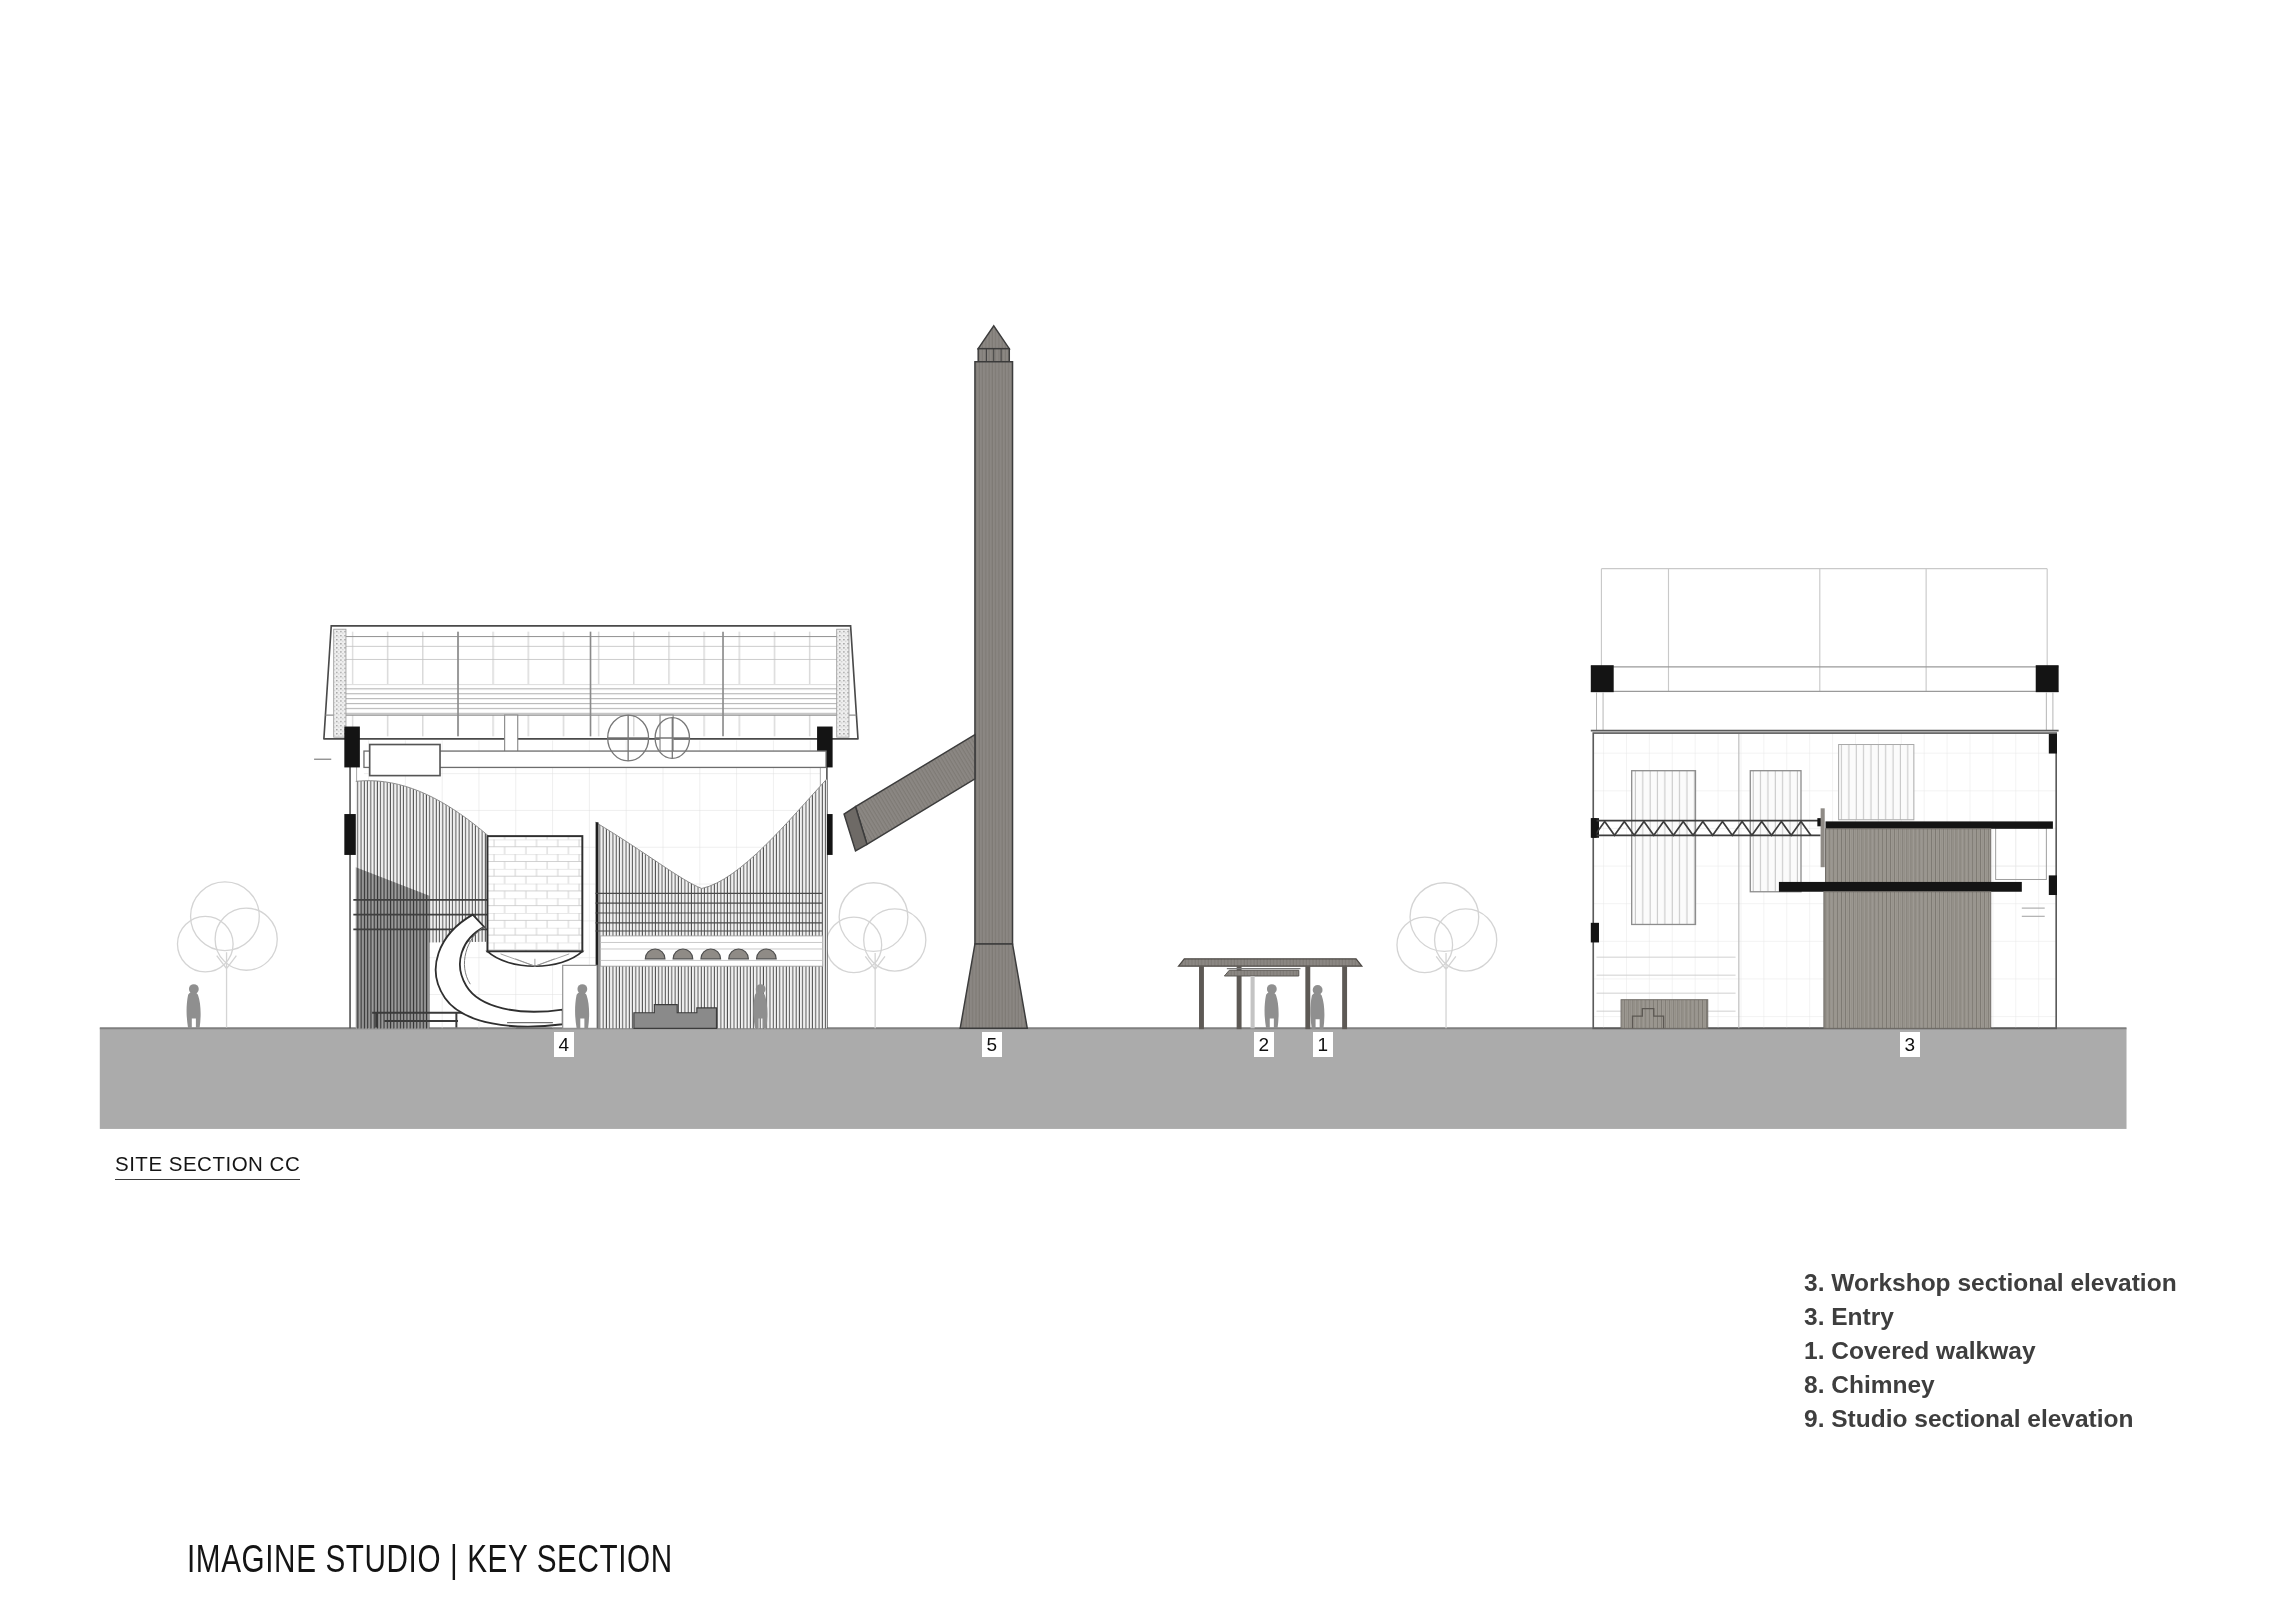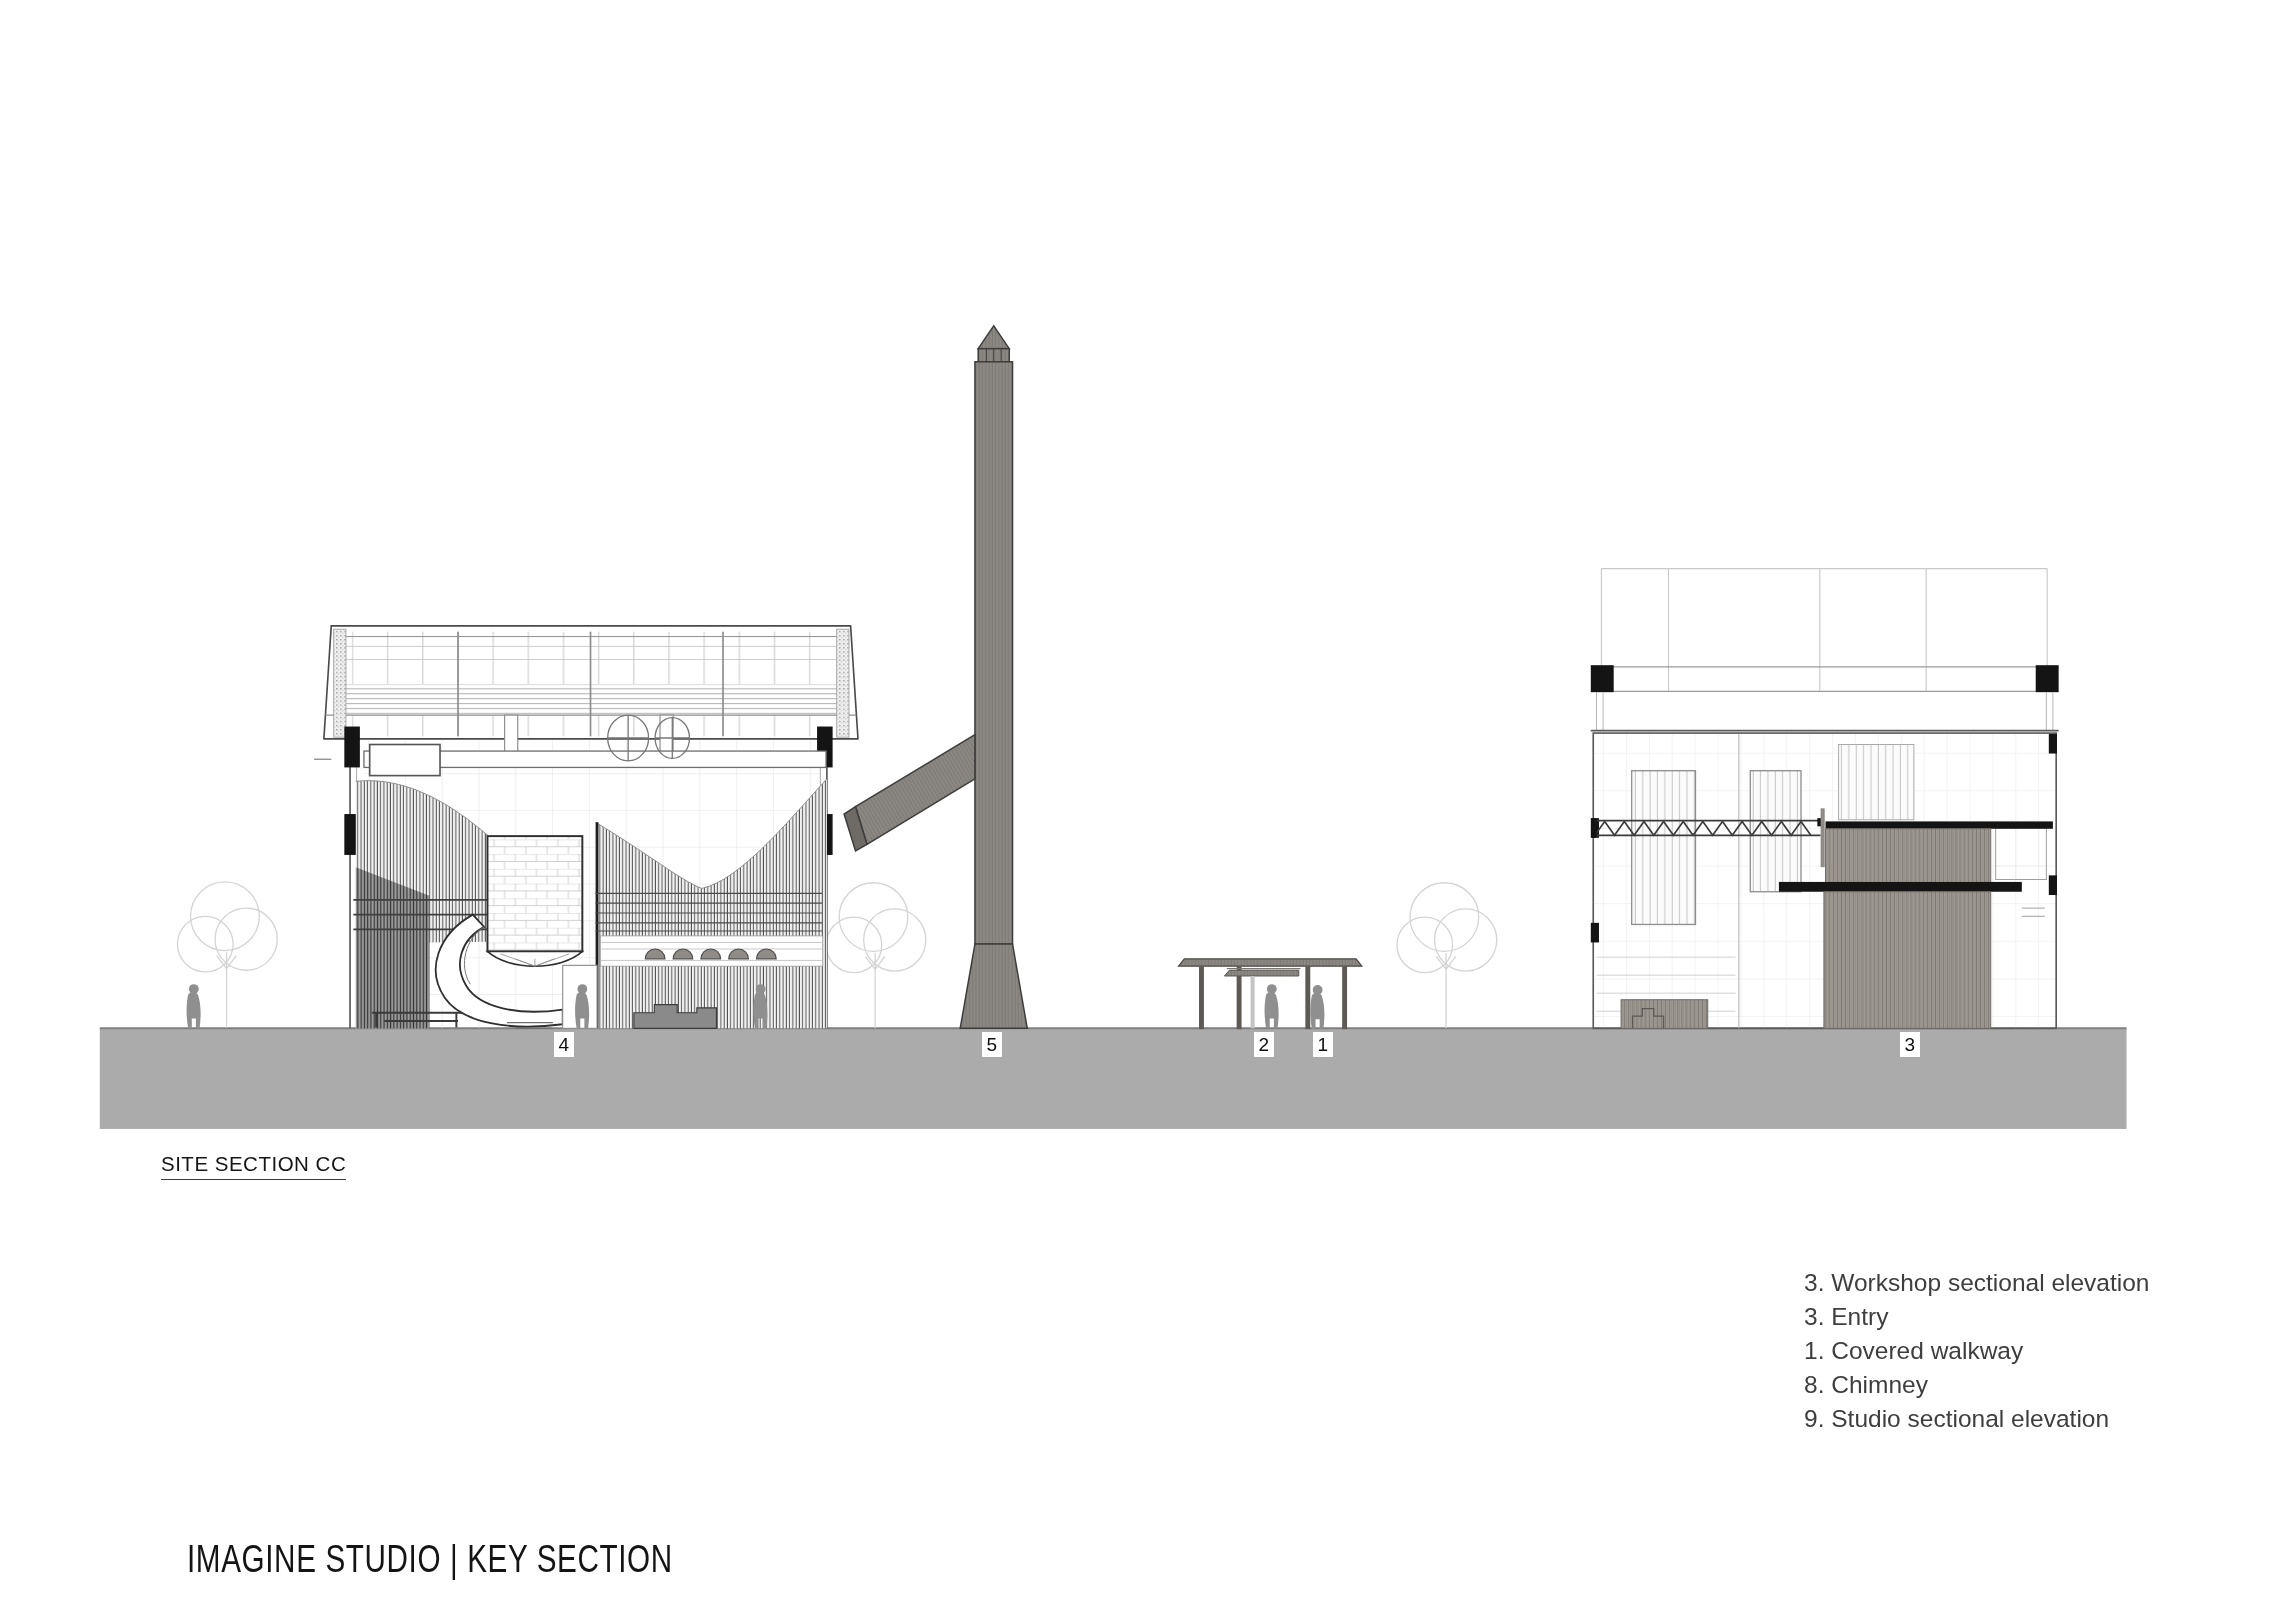--- a/index.html
+++ b/index.html
@@ -1,23 +1,23 @@
 <!DOCTYPE html>
 <html style="font-size:13px"><head>
 <meta charset="utf-8">
 <style>
   html,body{margin:0;padding:0;background:#ffffff;}
   #sheet{position:relative;width:2295px;height:1624px;background:#ffffff;overflow:hidden;
          font-family:"Liberation Sans", sans-serif;}
   #drawing-svg{position:absolute;left:0;top:0;}
   .overlay{position:absolute;}
   #site-label{left:115px;top:1152px;font-size:20.5px;letter-spacing:0.5px;color:#151515;
-              border-bottom:1.6px solid #3c3c3c;padding-bottom:3.3px;display:inline-block;margin-left:46px;}
+              border-bottom:1.6px solid #3c3c3c;padding-bottom:3.3px;display:inline-block;}
   #legend{left:1804px;top:1266px;color:#3e3e3e;font-size:24.5px;line-height:34px;}
-  #legend .legend-item{white-space:nowrap;}
+  #legend .legend-item{white-space:nowrap;font-weight:bold;}
   #sheet-title{left:187px;top:1538px;font-size:38px;color:#141414;
                transform:scaleX(.78);transform-origin:left top;letter-spacing:0.8px;}
   .marker{position:absolute;width:19.6px;height:25px;background:#ffffff;color:#101010;
           font-size:19px;display:flex;align-items:center;justify-content:center;top:1032px;}
 </style>
 </head>
 <body>
 
 <div id="sheet">
 

